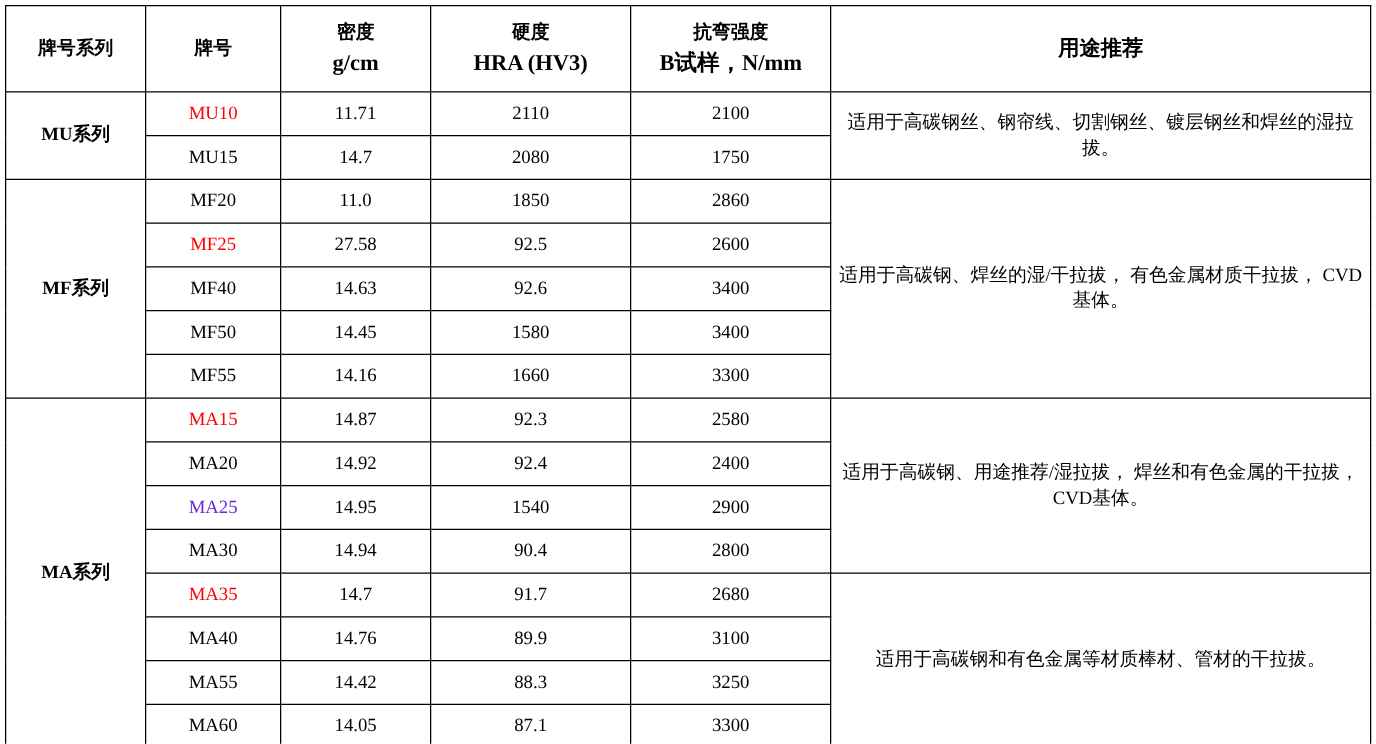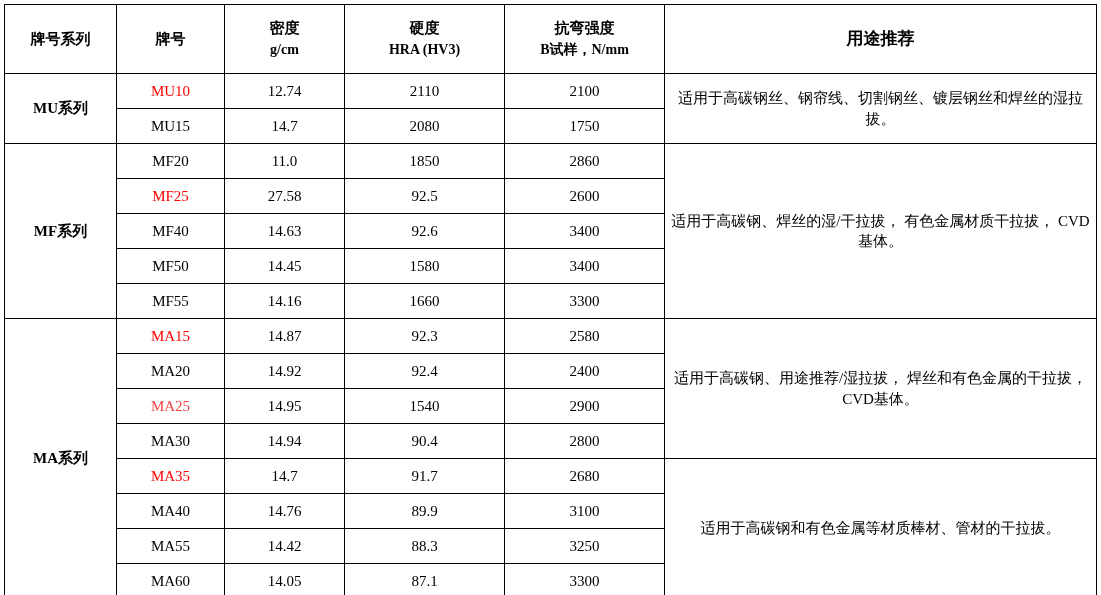--- a/index.html
+++ b/index.html
@@ -44,21 +44,21 @@
   col.c-use    { width: 432px; }
 
   thead th {
     font-weight: bold;
     font-size: 16px;
     height: 68px;
     padding: 4px 2px;
   }
   thead th .sub {
     display: block;
-    font-size: 14px;
+    font-size: 18px;
     font-weight: bold;
     margin-top: 2px;
   }
   thead th.use-head {
     font-size: 17px;
   }
   tbody td {
     height: 34px;
   }
   td.series {
@@ -115,21 +115,21 @@
         </th>
         <th class="use-head">
           <span>用途推荐</span>
         </th>
       </tr>
     </thead>
     <tbody id="table-body">
         <tr>
           <td class="series" rowspan="2">MU系列</td>
           <td class="grade" style="color: rgb(255, 0, 0);">MU10</td>
-          <td class="num">12.74</td>
+          <td class="num">11.71</td>
           <td class="num">2110</td>
           <td class="num">2100</td>
           <td class="use" rowspan="2">适用于高碳钢丝、钢帘线、切割钢丝、镀层钢丝和焊丝的湿拉拔。</td>
         </tr>
         <tr>
           <td class="grade" style="color: rgb(0, 0, 0);">MU15</td>
           <td class="num">14.7</td>
           <td class="num">2080</td>
           <td class="num">1750</td>
         </tr>
@@ -173,21 +173,21 @@
           <td class="num">2580</td>
           <td class="use" rowspan="4">适用于高碳钢、用途推荐/湿拉拔， 焊丝和有色金属的干拉拔， CVD基体。</td>
         </tr>
         <tr>
           <td class="grade" style="color: rgb(0, 0, 0);">MA20</td>
           <td class="num">14.92</td>
           <td class="num">92.4</td>
           <td class="num">2400</td>
         </tr>
         <tr>
-          <td class="grade" style="color: #ef4444;">MA25</td>
+          <td class="grade" style="color: #6d28d9;">MA25</td>
           <td class="num">14.95</td>
           <td class="num">1540</td>
           <td class="num">2900</td>
         </tr>
         <tr>
           <td class="grade" style="color: rgb(0, 0, 0);">MA30</td>
           <td class="num">14.94</td>
           <td class="num">90.4</td>
           <td class="num">2800</td>
         </tr>

